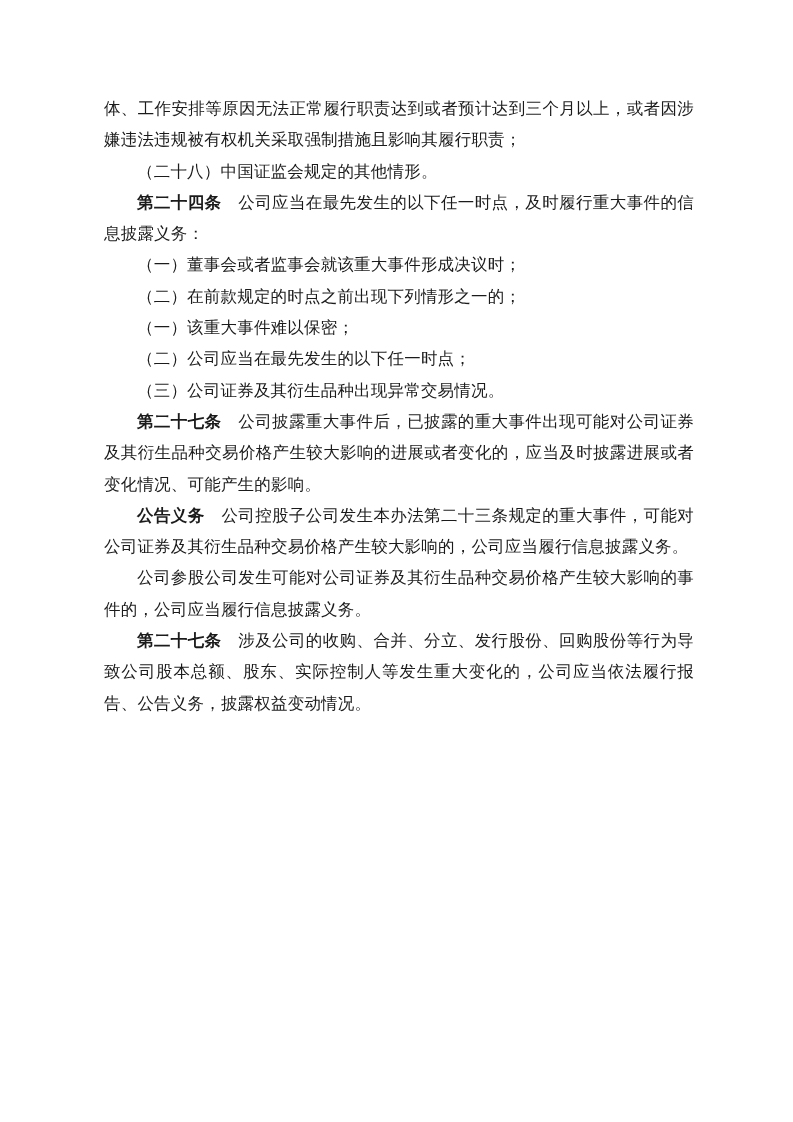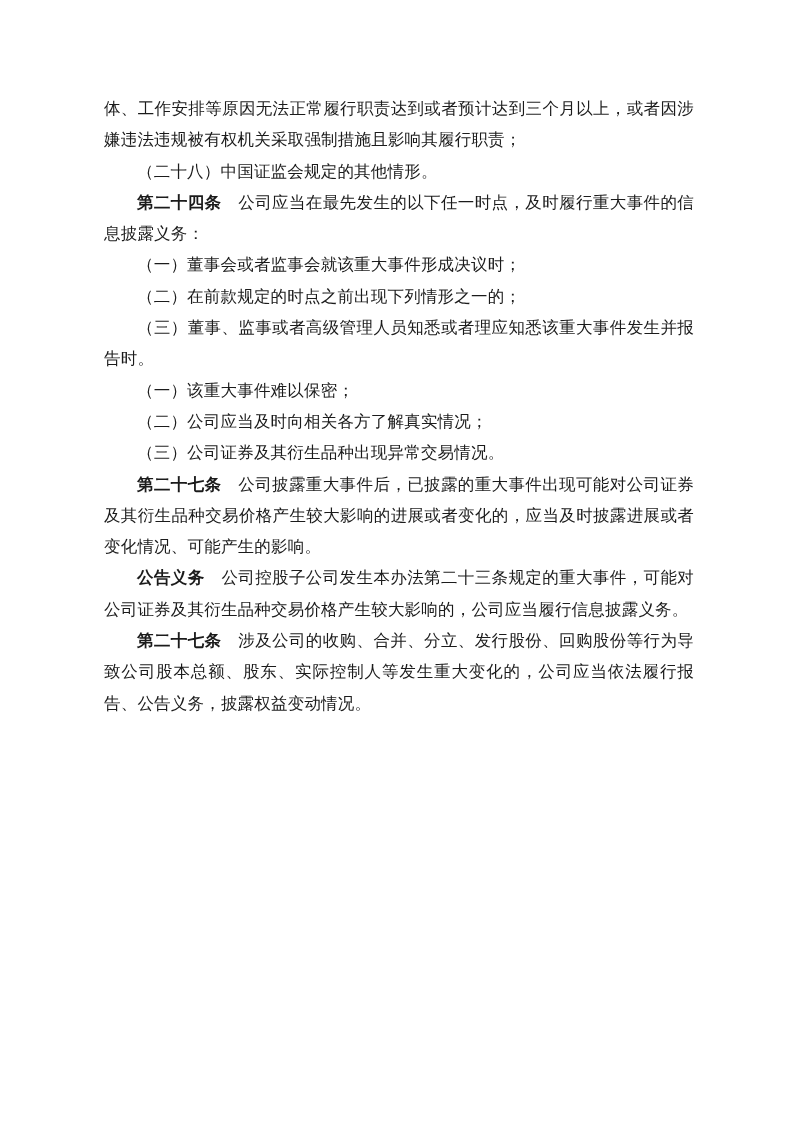--- a/index.html
+++ b/index.html
@@ -36,21 +36,21 @@
 </head>
 <body>
 
 <div class="page">
   <div id="doc-body">
       <p class="para"><span>体、工作安排等原因无法正常履行职责达到或者预计达到三个月以上，或者因涉嫌违法违规被有权机关采取强制措施且影响其履行职责；</span></p>
       <p class="para indent"><span>（二十八）中国证监会规定的其他情形。</span></p>
       <p class="para indent"><span class="bold">第二十四条</span><span>　公司应当在最先发生的以下任一时点，及时履行重大事件的信息披露义务：</span></p>
       <p class="para indent"><span>（一）董事会或者监事会就该重大事件形成决议时；</span></p>
       <p class="para indent"><span>（二）在前款规定的时点之前出现下列情形之一的；</span></p>
-      <p class="para indent"><span>（三）董事、监事或者高级管理人员知悉或者理应知悉该重大事件发生并报告时。</span></p>
       <p class="para indent"><span>（一）该重大事件难以保密；</span></p>
-      <p class="para indent"><span>（二）公司应当及时向相关各方了解真实情况；</span></p>
+      <p class="para indent"><span>（二）公司应当在最先发生的以下任一时点；</span></p>
       <p class="para indent"><span>（三）公司证券及其衍生品种出现异常交易情况。</span></p>
       <p class="para indent"><span class="bold">第二十七条</span><span>　公司披露重大事件后，已披露的重大事件出现可能对公司证券及其衍生品种交易价格产生较大影响的进展或者变化的，应当及时披露进展或者变化情况、可能产生的影响。</span></p>
       <p class="para indent"><span class="bold">公告义务</span><span>　公司控股子公司发生本办法第二十三条规定的重大事件，可能对公司证券及其衍生品种交易价格产生较大影响的，公司应当履行信息披露义务。</span></p>
+      <p class="para indent"><span>公司参股公司发生可能对公司证券及其衍生品种交易价格产生较大影响的事件的，公司应当履行信息披露义务。</span></p>
       <p class="para indent"><span class="bold">第二十七条</span><span>　涉及公司的收购、合并、分立、发行股份、回购股份等行为导致公司股本总额、股东、实际控制人等发生重大变化的，公司应当依法履行报告、公告义务，披露权益变动情况。</span></p>
     </div>
 </div>
 
 </body></html>

